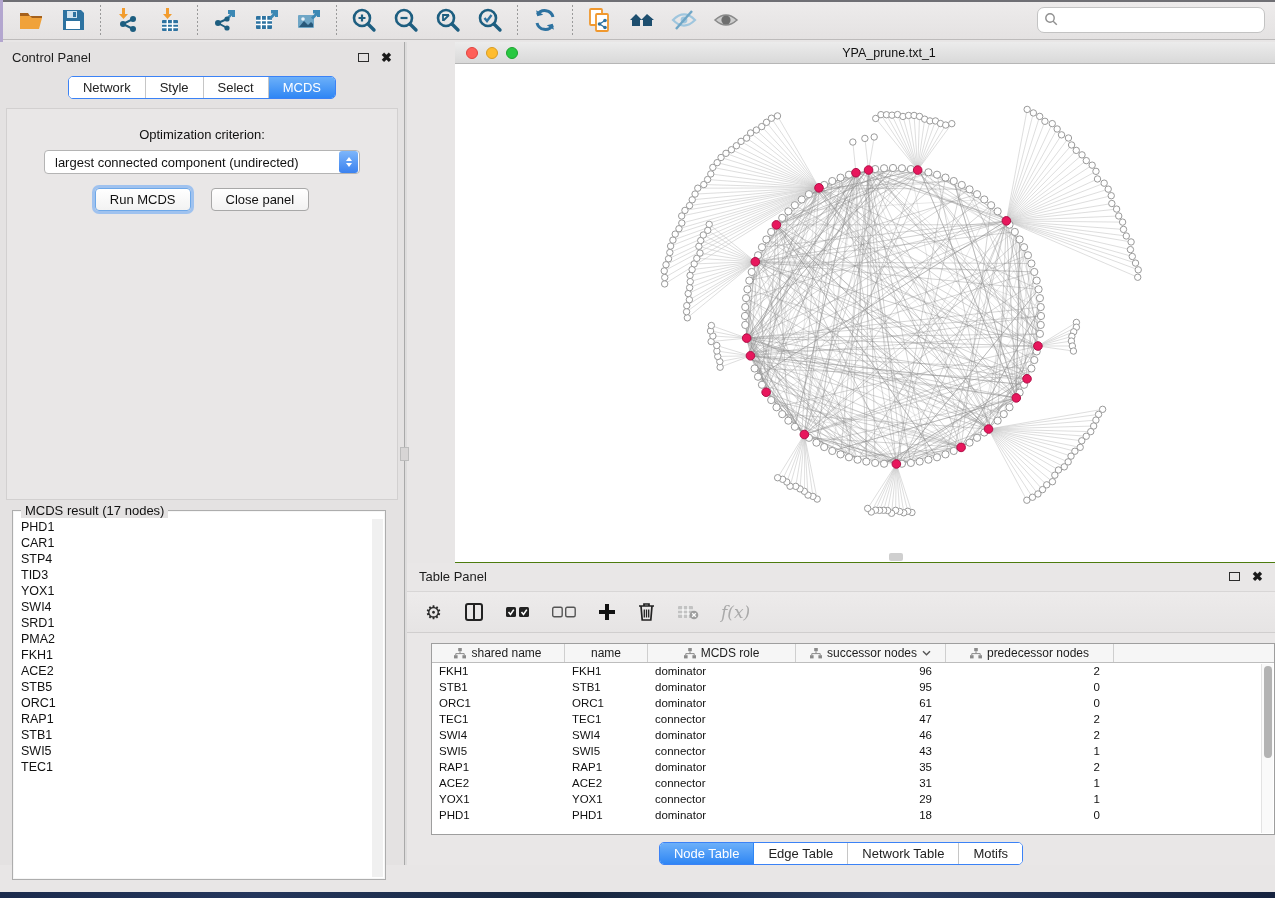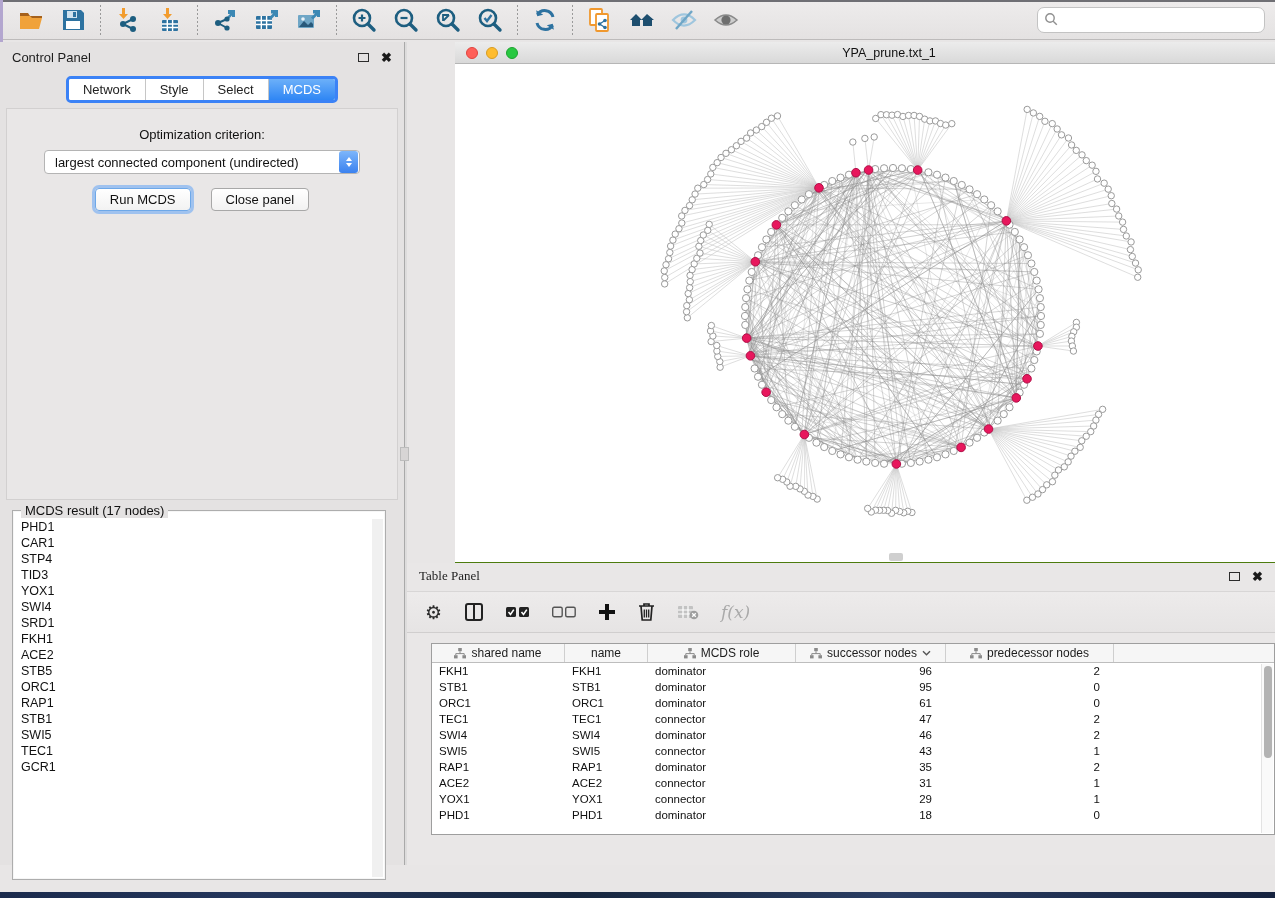--- a/index.html
+++ b/index.html
@@ -30,21 +30,21 @@
   .vsplit .grip { position:absolute; left:-5px; top:405px; width:9px; height:14px; background:#d7d5d5; border:1px solid #bcbcbc; }
 
   
   .control-panel { position:absolute; left:0; top:42px; width:404px; height:823px; background:#e4e2e2; }
   .panel-head { height:30px; display:flex; align-items:center; padding:0 12px; }
   .panel-head .title { font-size:13px; color:#1d1d1d; }
   .panel-head .spacer { flex:1; }
   .float-icon { width:11px; height:9px; border:1.5px solid #2c2c2c; margin-right:12px; display:inline-block; }
   .close-x { font-size:13px; font-weight:bold; color:#1a1a1a; line-height:1; }
   .seg-row { display:flex; justify-content:center; margin-top:4px; }
-  .seg { display:flex; border:3px solid #3b82f6; border-radius:5px; overflow:hidden; background:#fff; }
+  .seg { display:flex; border:1px solid #3b82f6; border-radius:5px; overflow:hidden; background:#fff; }
   .seg .seg-btn { padding:3px 14px; font-size:13px; color:#222; background:#fff; border-right:1px solid #c6c6c6; cursor:default; }
   .seg .seg-btn:last-child { border-right:none; }
   .seg .seg-btn.active { background:linear-gradient(#6cb0f9,#2f86f4); color:#fff; border-right-color:#2f86f4; }
   .cp-content { position:absolute; left:6px; top:66px; width:392px; height:392px; background:#e9e7e7; border:1px solid #d2d0d0; }
   .opt-label { text-align:center; font-size:13px; color:#111; margin-top:18px; }
   .dropdown { position:relative; margin:8px auto 0; width:316px; height:24px; background:#fff;
     border:1px solid #b4b4b4; border-radius:4px; display:flex; align-items:center; }
   .dropdown .dd-text { flex:1; font-size:13px; color:#111; padding-left:10px; white-space:nowrap; }
   .dd-spin { width:19px; height:22px; margin-right:1px; border-radius:3px;
     background:linear-gradient(#7db6fa,#3b82ef); display:flex; flex-direction:column; align-items:center; justify-content:center; gap:2px; }
@@ -72,21 +72,21 @@
   .light.red { background:#ff5f58; border:1px solid #e0443e; }
   .light.yellow { background:#febc2e; border:1px solid #d89c22; }
   .light.green { background:#28c841; border:1px solid #1da32f; }
   .net-title { position:absolute; left:0; right:0; text-align:center; font-size:12.5px; color:#111; }
   .net-canvas { position:relative; width:100%; height:498px; background:#fff; overflow:hidden; }
   .net-hscroll { position:absolute; left:50%; bottom:1px; width:14px; height:8px; background:#cfcfcf; border-radius:2px; }
 
   
   .table-panel { position:absolute; left:407px; top:563px; width:868px; height:302px; background:#e9e7e7; }
   .tp-head { height:26px; display:flex; align-items:center; padding:0 12px; }
-  .tp-head .title { font-size:13px; color:#1d1d1d;font-family:Liberation Serif, serif; }
+  .tp-head .title { font-size:13px; color:#1d1d1d; }
   .tp-toolbar { height:42px; margin:2px 0 0 0; background:linear-gradient(#edebeb,#e6e4e4);
     border-top:1px solid #d8d6d6; border-bottom:1px solid #d0cece;
     display:flex; align-items:center; padding-left:18px; gap:22px; }
   .tp-tool { display:flex; align-items:center; justify-content:center; }
   .fx-label { font-family:"DejaVu Serif", serif; font-style:italic; font-size:17px; color:#a9a9a9; }
   .gear-glyph { font-size:19px; color:#2b2b2b; line-height:1; }
 
   .data-table { position:absolute; left:24px; top:80px; width:844px; height:192px; background:#fff;
     border:1px solid #9e9e9e; overflow:hidden; }
   .thead { display:flex; height:19px; background:#f6f6f6; border-bottom:1px solid #bdbdbd; }
@@ -294,29 +294,29 @@
     <div class="result-box">
       <span class="result-legend">MCDS result (17 nodes)</span>
       <div class="result-list" id="result-list">
           <div class="result-item">PHD1</div>
           <div class="result-item">CAR1</div>
           <div class="result-item">STP4</div>
           <div class="result-item">TID3</div>
           <div class="result-item">YOX1</div>
           <div class="result-item">SWI4</div>
           <div class="result-item">SRD1</div>
+          <div class="result-item">PMA2</div>
           <div class="result-item">FKH1</div>
           <div class="result-item">ACE2</div>
           <div class="result-item">STB5</div>
           <div class="result-item">ORC1</div>
           <div class="result-item">RAP1</div>
           <div class="result-item">STB1</div>
           <div class="result-item">SWI5</div>
           <div class="result-item">TEC1</div>
-          <div class="result-item">GCR1</div>
         </div>
       <div class="result-scroll"></div>
     </div>
   </div>
   <div class="vsplit">
       <span class="grip"></span>
     </div>
 
   <div class="network-panel">
     <div class="net-titlebar">
@@ -1308,17 +1308,25 @@
             <div class="td text" style="width: 83px;">PHD1</div>
             <div class="td text" style="width: 148px;">dominator</div>
             <div class="td num" style="width: 150px;">18</div>
             <div class="td num" style="width: 168px;">0</div>
           </div>
         </div>
       <div class="tbl-vscroll">
           <span class="tbl-thumb"></span>
         </div>
     </div>
+    <div class="tp-tabs">
+      <div class="seg" id="tp-tabs-seg">
+          <span class="seg-btn active">Node Table</span>
+          <span class="seg-btn">Edge Table</span>
+          <span class="seg-btn">Network Table</span>
+          <span class="seg-btn">Motifs</span>
+        </div>
+    </div>
   </div>
 
 
   <div class="bottom-wallpaper"></div>
 </div>
 
 </body></html>

